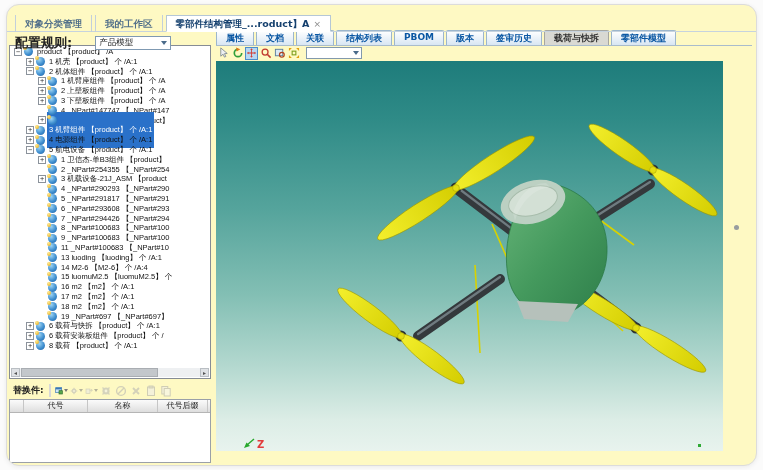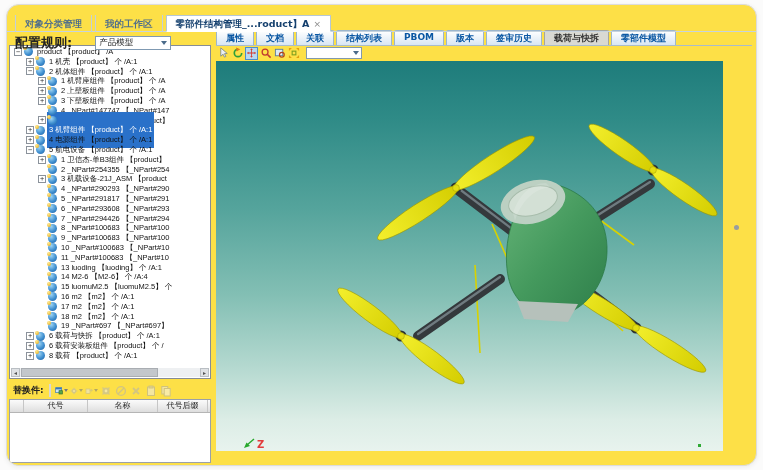--- a/index.html
+++ b/index.html
@@ -1,19 +1,19 @@
 <!DOCTYPE html>
 <html><head>
 <meta charset="utf-8">
 <style>
   * { margin:0; padding:0; box-sizing:border-box; }
   html,body { width:763px; height:470px; background:#fbfbfb; font-family:"DejaVu Sans", sans-serif; overflow:hidden; }
 
   .app-window { position:absolute; left:6px; top:4px; width:751px; height:462px;
-    background:#fde047; border:1px solid #dcdcdc; border-radius:13px;
+    background:#fef9c3; border:1px solid #dcdcdc; border-radius:13px;
     box-shadow:0 1px 5px rgba(0,0,0,.07); overflow:hidden; }
 
   
   .wtab-bar { position:absolute; left:8px; top:9px; height:18px; display:flex; align-items:flex-end; z-index:3; }
   .wtab-underline { position:absolute; left:0; top:26px; width:100%; height:1px; background:#c6d3de; z-index:2; }
   .wtab { height:17px; padding:2px 9px 1px 9px; font-size:9.5px; font-weight:bold; color:#52708a;
     border-left:1px solid #c2cfdb; border-right:1px solid #c2cfdb; margin-right:3px; white-space:nowrap;
     display:flex; align-items:center; gap:4px; background:transparent; }
   .wtab.active { background:#ffffff; border:1px solid #b5c7d6; border-bottom:1px solid #ffffff; color:#15406e; }
   .wtab .close { color:#8a8a8a; font-weight:normal; font-size:9px; }
@@ -223,26 +223,20 @@
           <span class="indent" style="width: 27px;"></span>
           <span class="expander-ph"></span>
           <span class="part-icon"></span>
           <span class="tree-label">8 _NPart#100683 【_NPart#100</span>
         </div>
         <div class="tree-row">
           <span class="indent" style="width: 27px;"></span>
           <span class="expander-ph"></span>
           <span class="part-icon"></span>
           <span class="tree-label">9 _NPart#100683 【_NPart#100</span>
-        </div>
-        <div class="tree-row">
-          <span class="indent" style="width: 27px;"></span>
-          <span class="expander-ph"></span>
-          <span class="part-icon"></span>
-          <span class="tree-label">10 _NPart#100683 【_NPart#10</span>
         </div>
         <div class="tree-row">
           <span class="indent" style="width: 27px;"></span>
           <span class="expander-ph"></span>
           <span class="part-icon"></span>
           <span class="tree-label">11 _NPart#100683 【_NPart#10</span>
         </div>
         <div class="tree-row">
           <span class="indent" style="width: 27px;"></span>
           <span class="expander-ph"></span>

